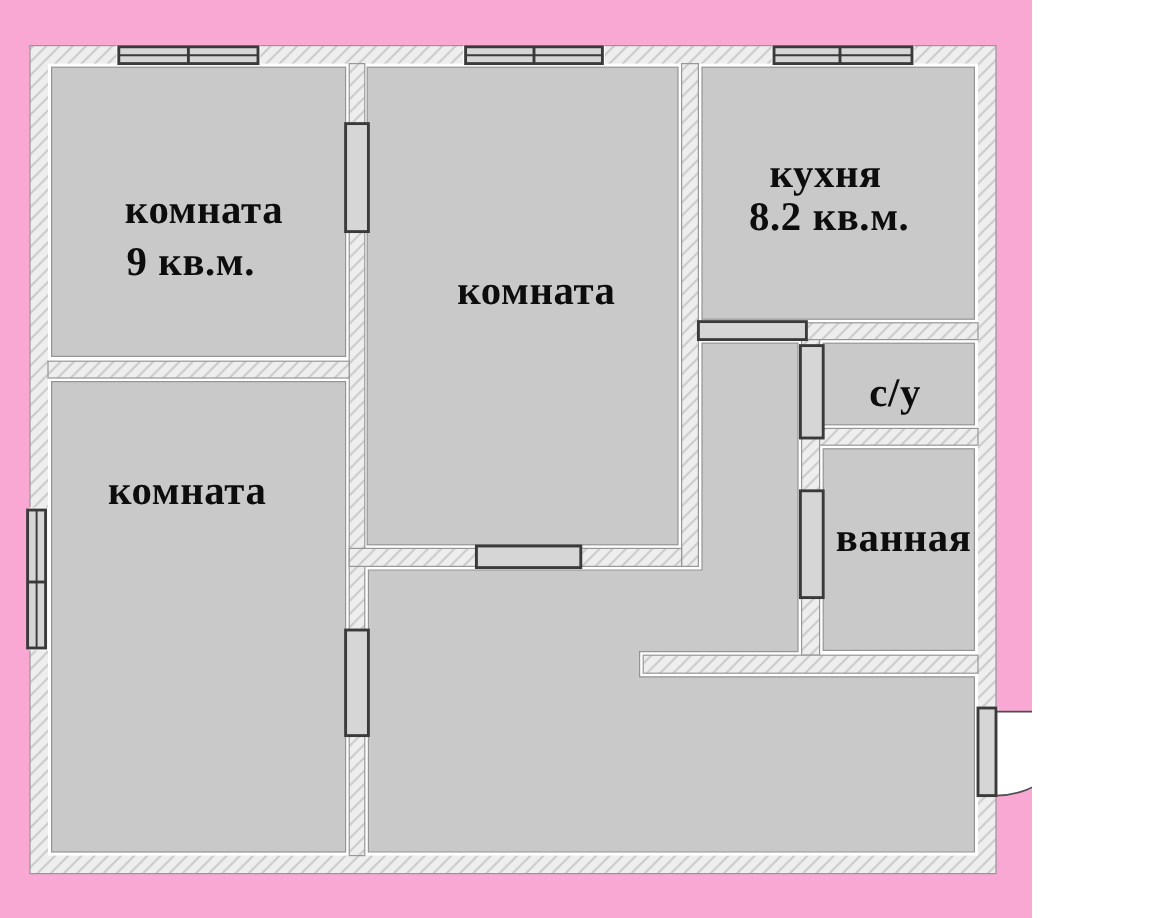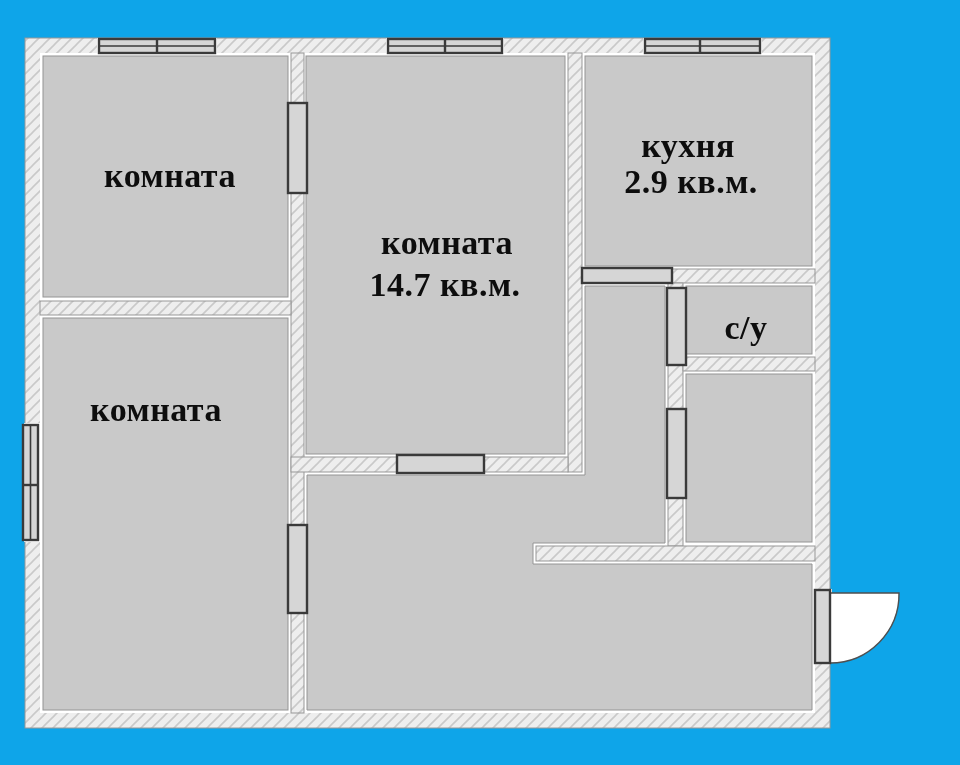--- a/index.html
+++ b/index.html
@@ -1,17 +1,17 @@
 <!DOCTYPE html>
 <html><head>
 <meta charset="utf-8">
 <style>
   html,body{margin:0;padding:0;background:#ffffff;}
   .stage{
-    position:relative;width:960px;height:765px;background:#0ea5e9;overflow:hidden;
+    position:relative;width:860px;height:765px;background:#f9a8d4;overflow:hidden;
     font-family:"Liberation Serif","DejaVu Serif",serif;
   }
   .stage svg{position:absolute;left:0;top:0;}
   .lbl{
     position:absolute;transform:translate(-50%,-50%);
     font-weight:700;font-size:34px;line-height:1;color:#0d0d0d;
     white-space:nowrap;letter-spacing:0.5px;
   }
   .lbl:empty{display:none;}
 </style>
@@ -94,25 +94,26 @@
       <rect x="667" y="409" width="19" height="89"></rect>
     </g>
 
     <g>
       <path d="M 830 593 L 899 593 A 69 69 0 0 1 830 663" fill="#ffffff" stroke="#4f4f4f" stroke-width="1.4"></path>
       <rect x="815" y="590" width="15" height="73" fill="#d6d6d6" stroke="#3a3a3a" stroke-width="2.4"></rect>
     </g>
   </svg>
 
   <div class="lbl" style="left:170px;top:176px">комната</div>
+  <div class="lbl" style="left:159px;top:219px">9 кв.м.</div>
 
   <div class="lbl" style="left:447px;top:243px">комната</div>
-  <div class="lbl" style="left:445px;top:285px">14.7 кв.м.</div>
 
   <div class="lbl" style="left:688px;top:146px">кухня</div>
-  <div class="lbl" style="left:691px;top:182px">2.9 кв.м.</div>
+  <div class="lbl" style="left:691px;top:182px">8.2 кв.м.</div>
 
   <div class="lbl" style="left:746px;top:328px">с/у</div>
 
+  <div class="lbl" style="left:753px;top:449px">ванная</div>
 
   <div class="lbl" style="left:156px;top:410px">комната</div>
 
 </div>
 
 </body></html>

